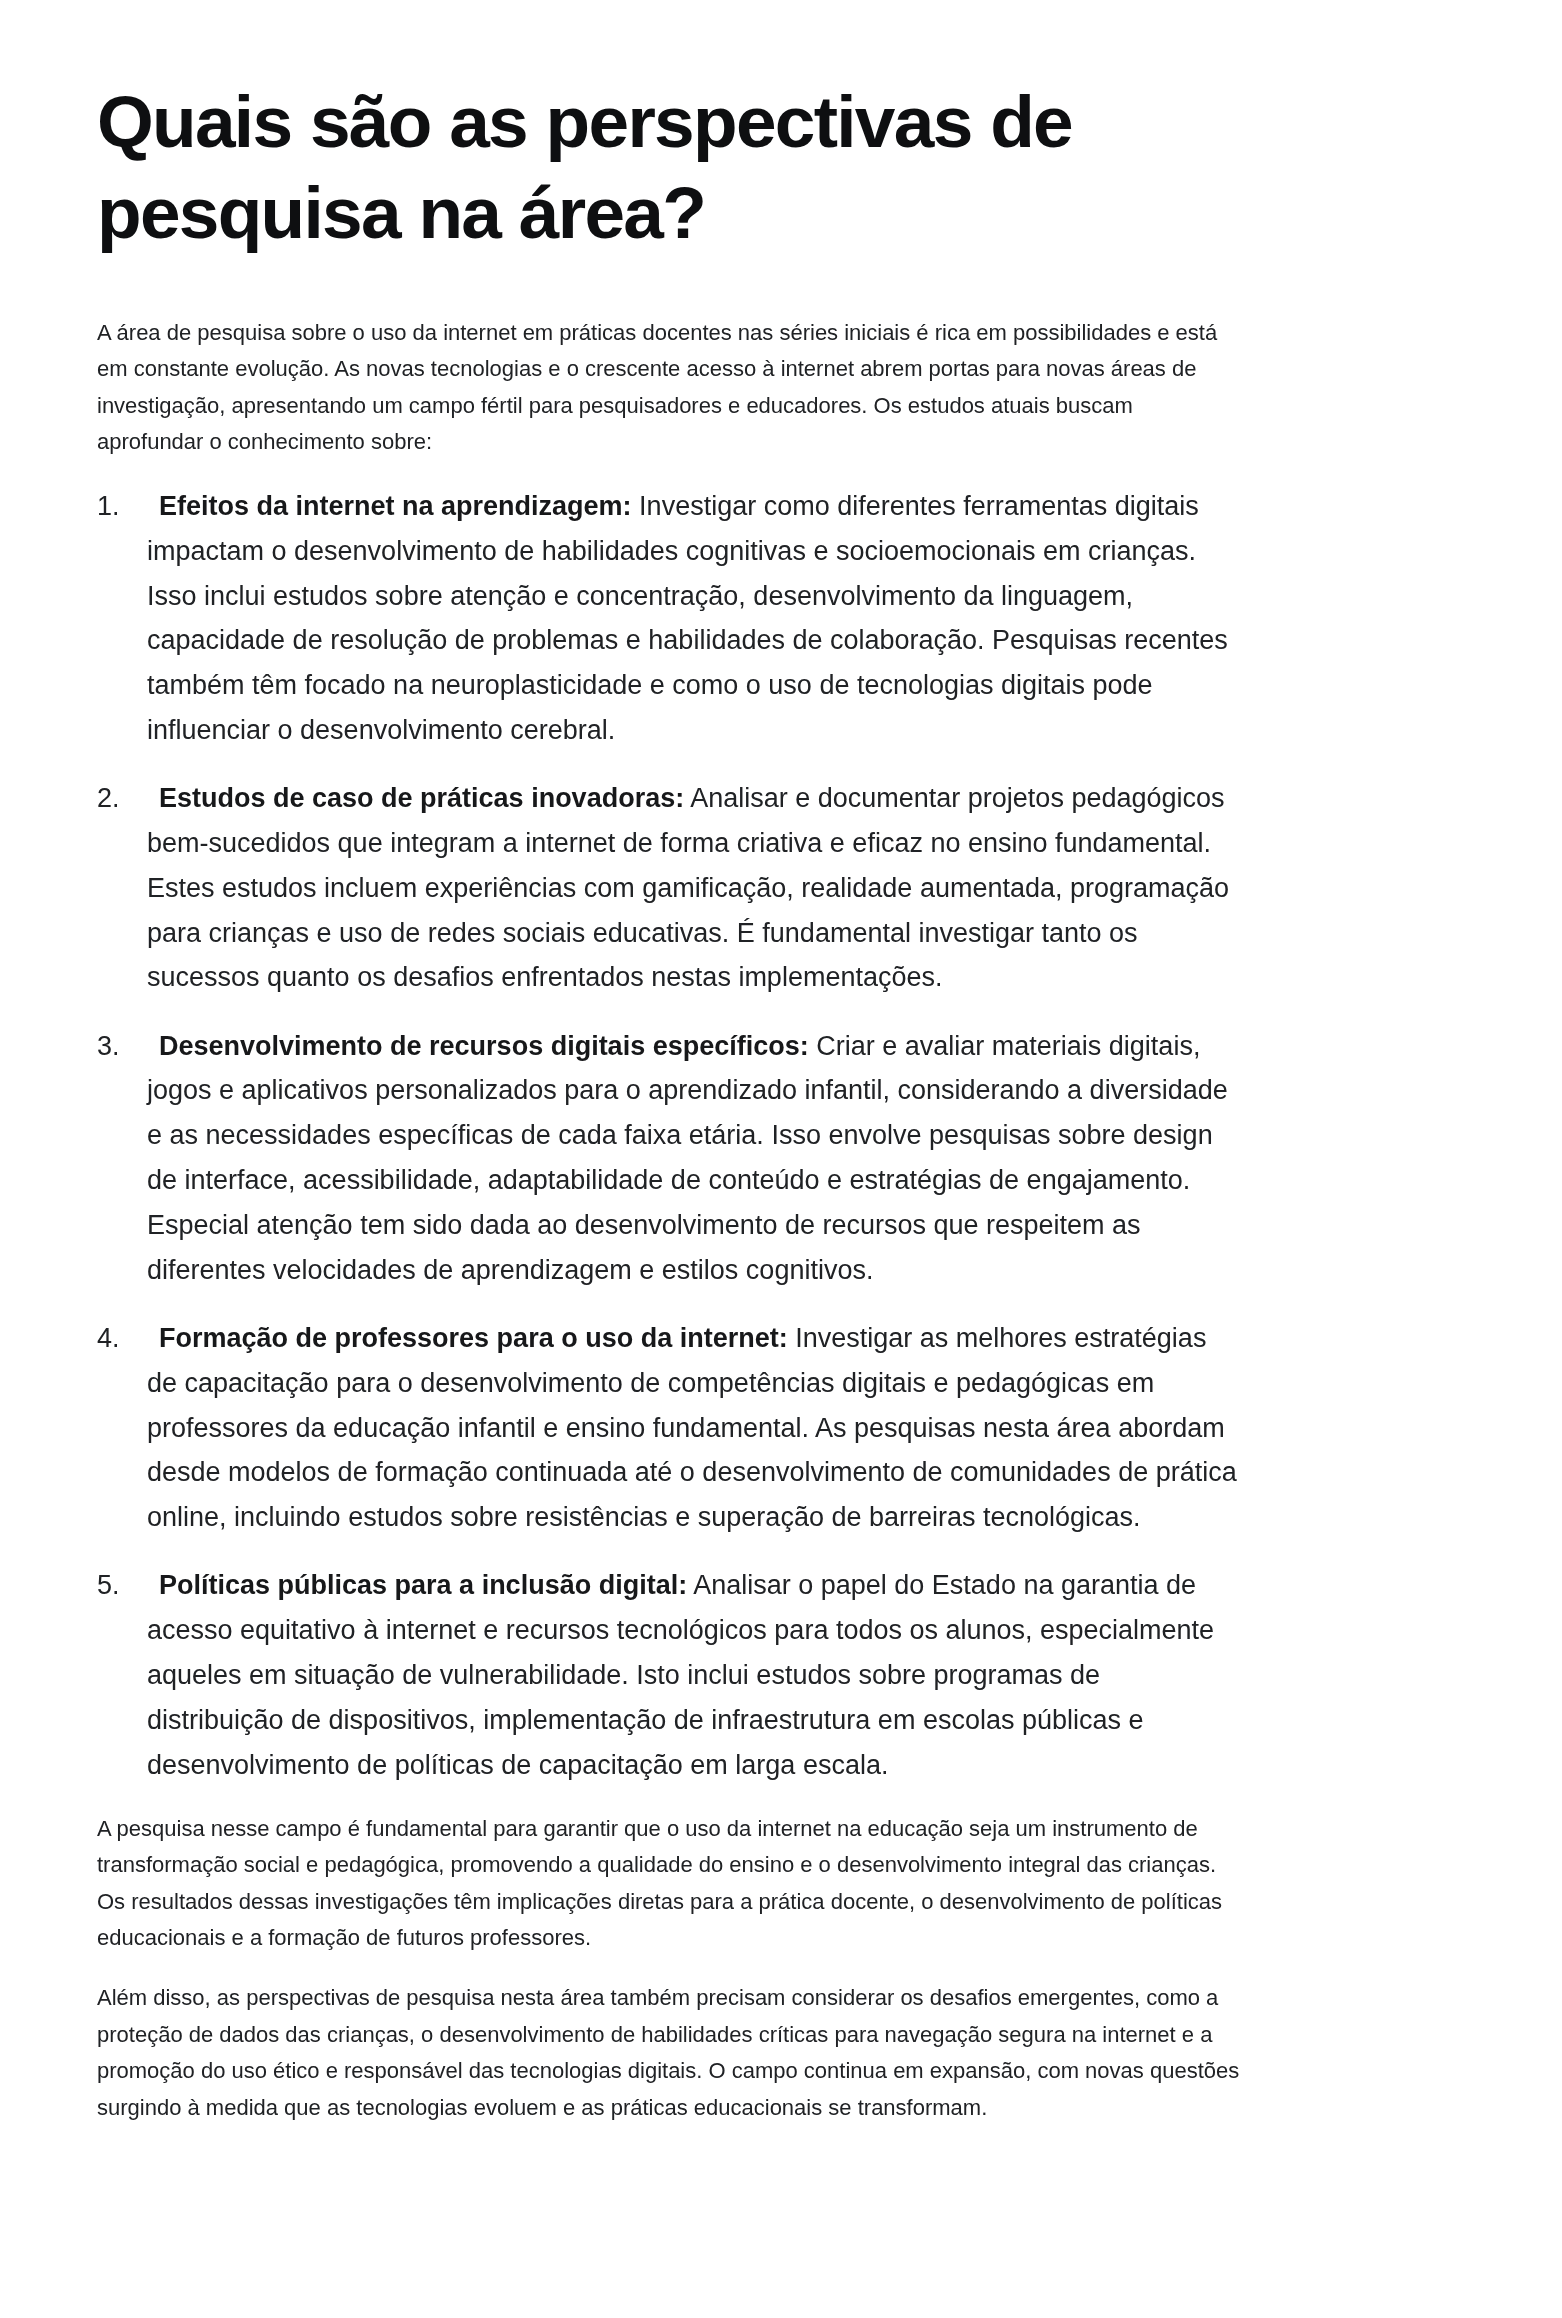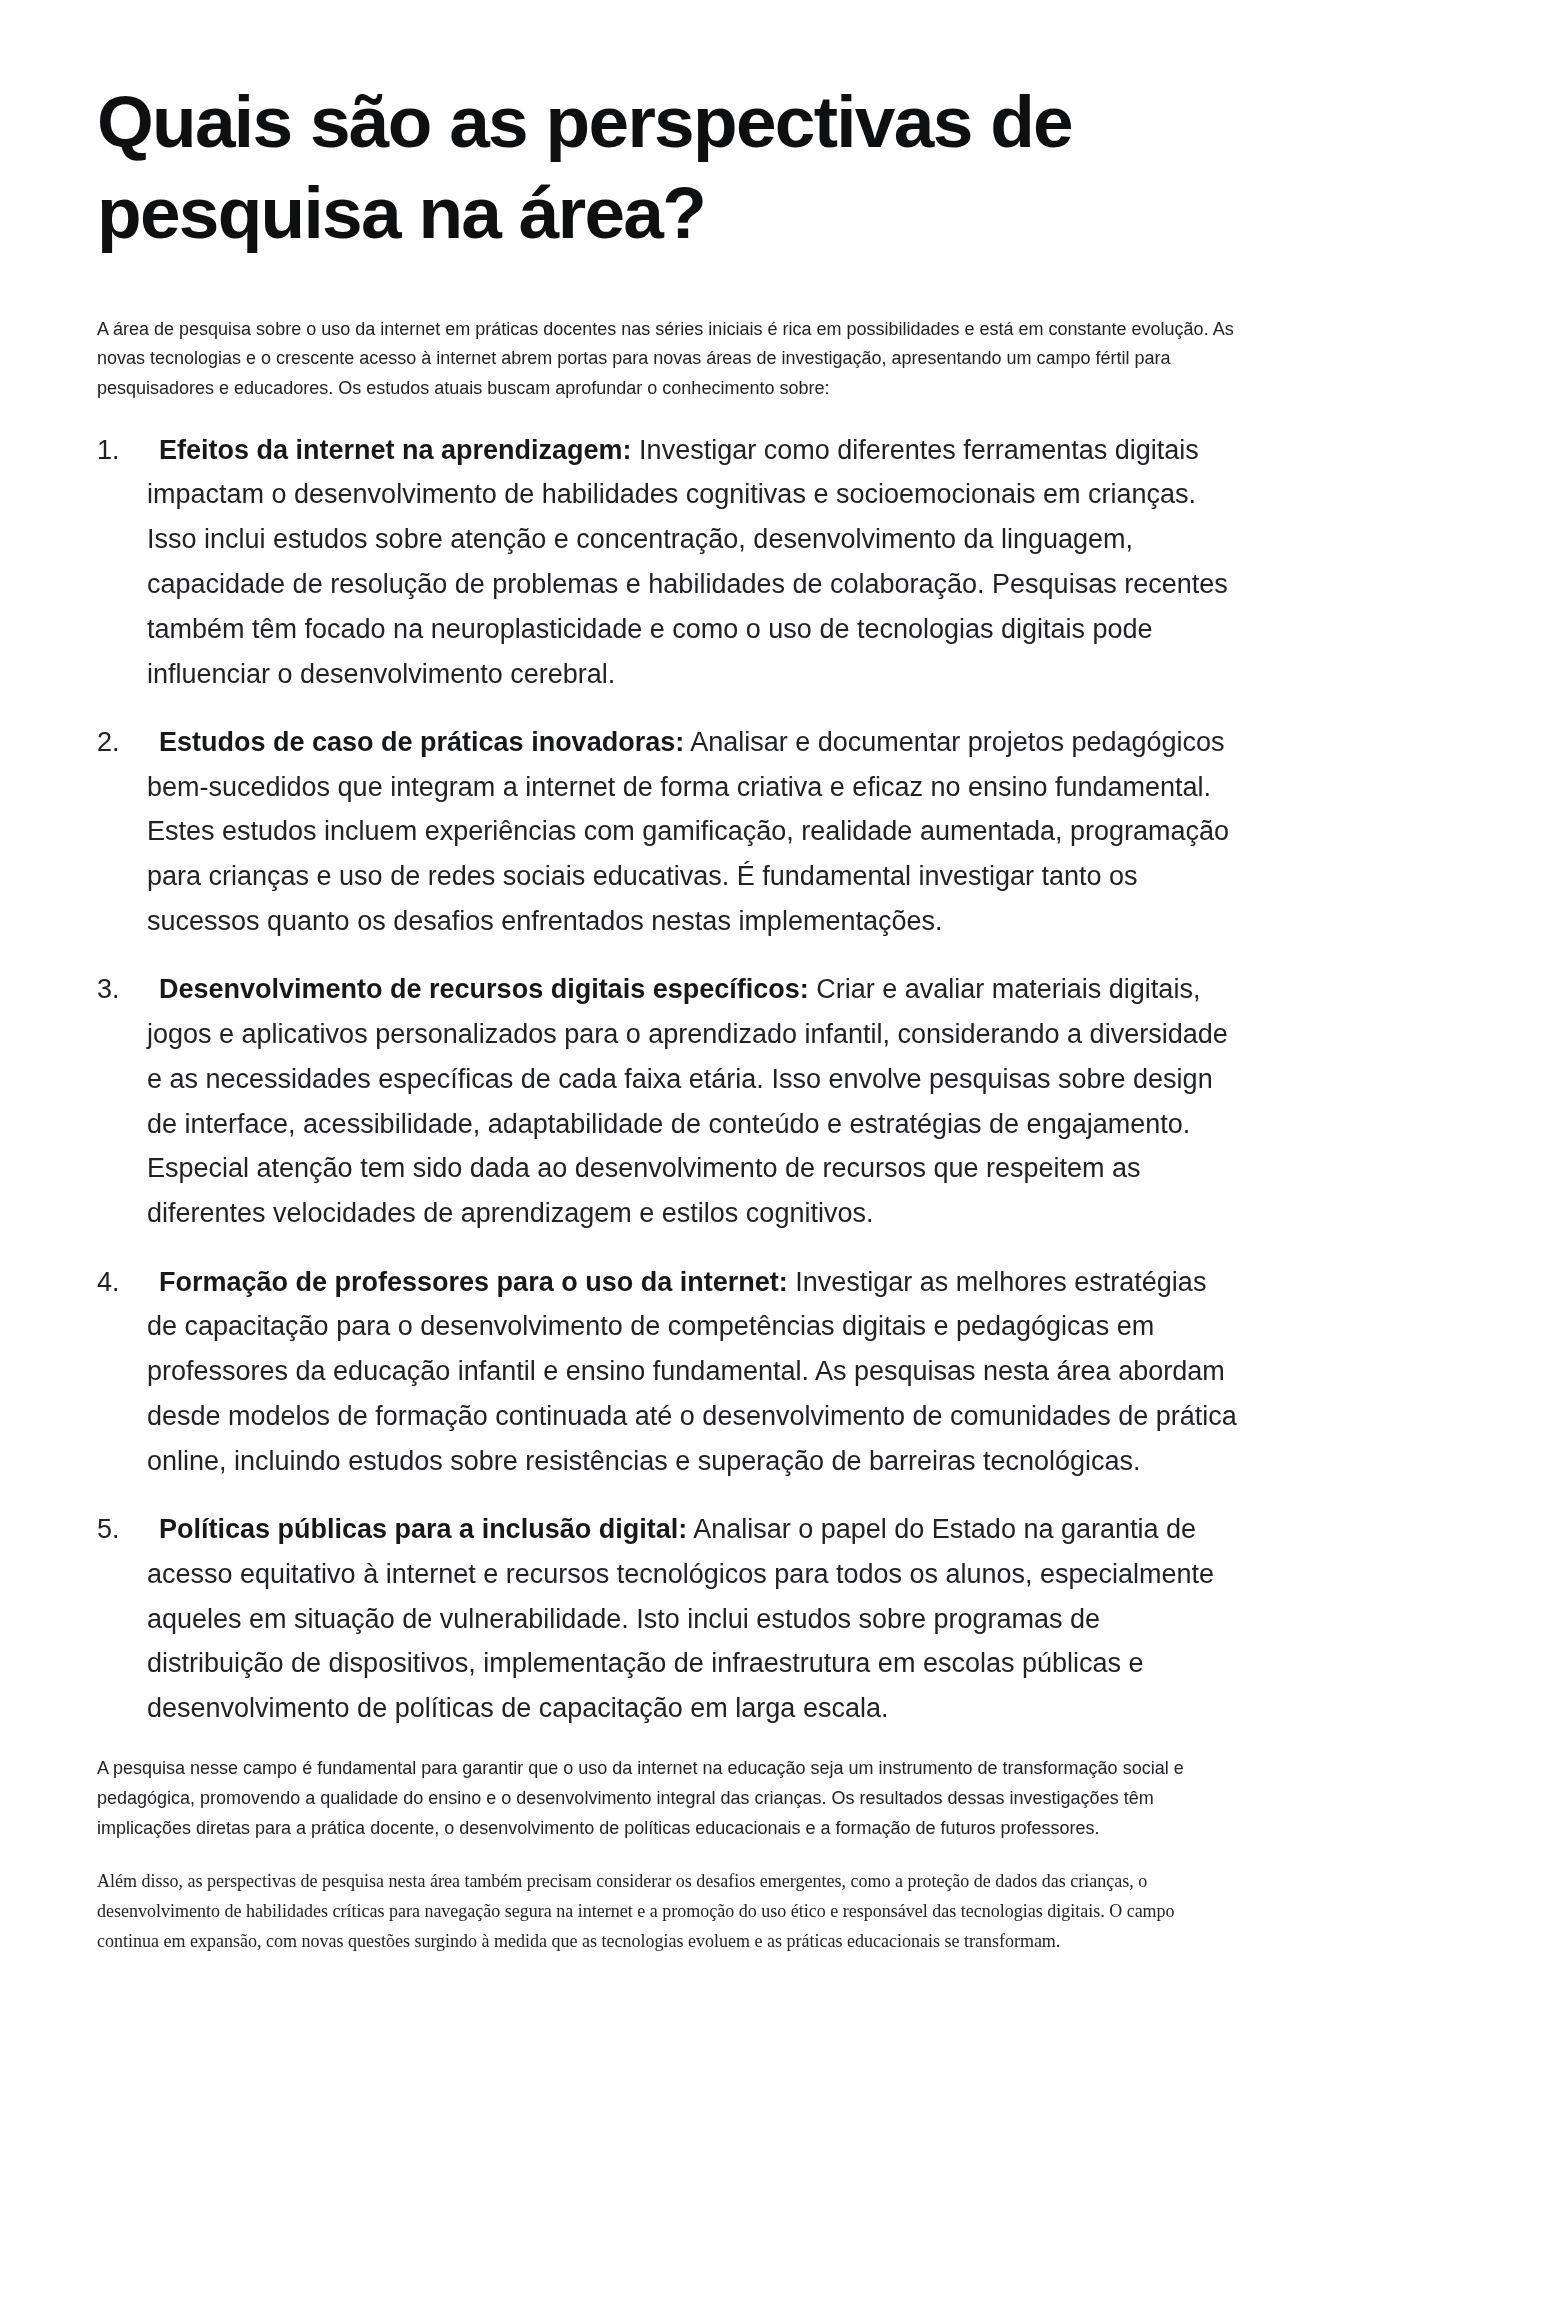--- a/index.html
+++ b/index.html
@@ -25,27 +25,26 @@
     max-width: 1368px;
     font-size: 73px;
     line-height: 1.25;
     font-weight: 700;
     letter-spacing: -1.7px;
     color: #0e0f11;
   }
   p.body-para {
     margin: 0 0 23.4px 0;
     max-width: 1368px;
-    font-size: 18px;
+    font-size: 22px;
     line-height: 1.66;
     letter-spacing: 0;
   }
   p.body-para:last-child {
     margin-bottom: 12px;
-    font-family: Liberation Serif, serif;
   }
   ol.research-list {
     list-style: none;
     margin: 0 0 23.4px 0;
     padding: 0;
     max-width: 1368px;
   }
   ol.research-list > li {
     display: flex;
     align-items: flex-start;

